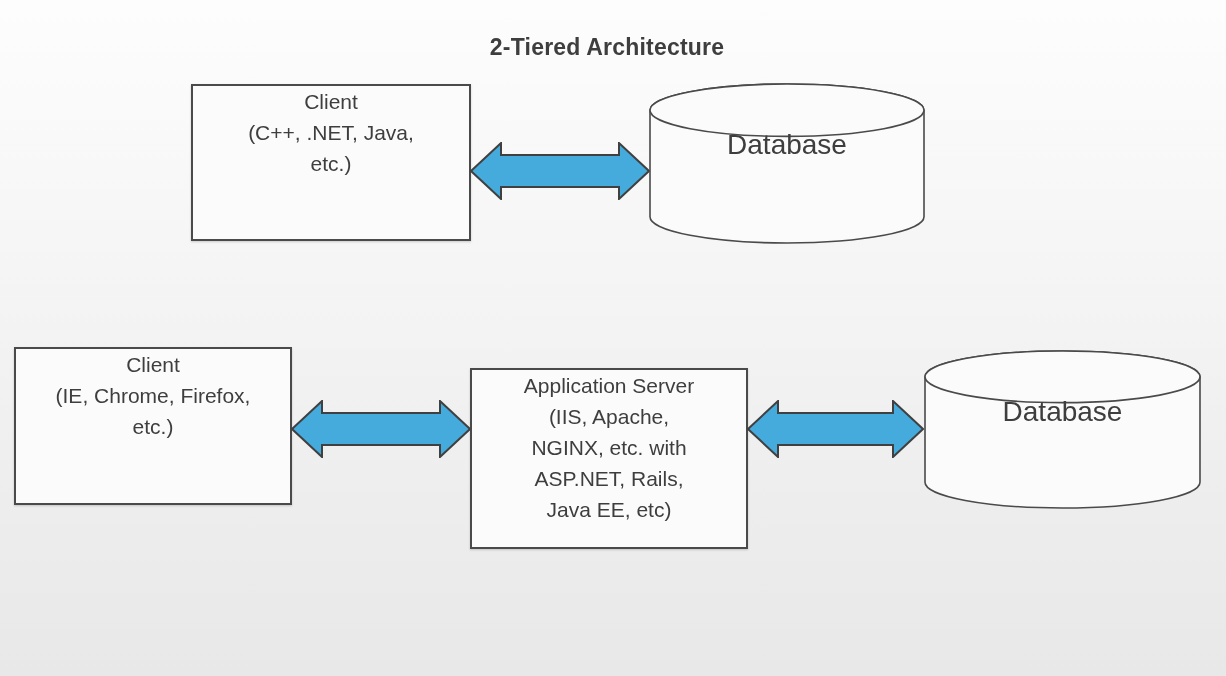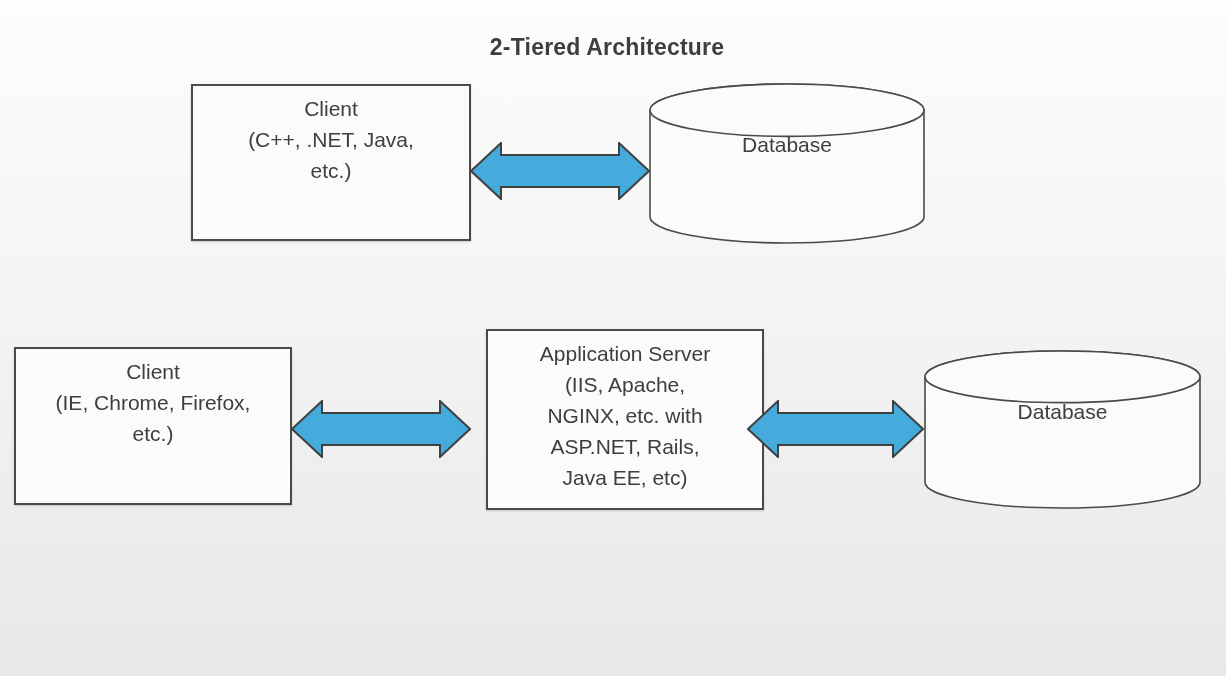--- a/index.html
+++ b/index.html
@@ -38,26 +38,25 @@
   .node-box {
     position: absolute;
     box-sizing: border-box;
     background: var(--shape-fill);
     border: 2px solid var(--box-border);
     box-shadow: 0 1px 2px rgba(0,0,0,0.18);
     text-align: center;
     color: var(--text-color);
     font-size: 21px;
     line-height: 31px;
-    padding-top: 7px;
     white-space: pre-line;
   }
   .box-client-2tier { left: 191px; top: 84px;  width: 280px; height: 157px; }
   .box-client-3tier { left: 14px;  top: 347px; width: 278px; height: 158px; }
-  .box-appserver    { left: 470px; top: 329px; width: 278px; height: 181px; margin-left: 16px; }
+  .box-appserver    { left: 470px; top: 368px; width: 278px; height: 181px; }
   .arrow {
     position: absolute;
     display: block;
   }
   .arrow-2tier   { left: 470px; top: 142px; width: 180px; height: 58px; }
   .arrow-3tier-1 { left: 291px; top: 400px; width: 180px; height: 58px; }
   .arrow-3tier-2 { left: 747px; top: 400px; width: 177px; height: 58px; }
   .arrow polygon {
     fill: var(--arrow-fill);
     stroke: var(--arrow-stroke);
@@ -75,21 +74,21 @@
     stroke: var(--box-border);
     stroke-width: 1.6;
   }
   .cyl-label {
     position: absolute;
     left: 0;
     top: 47px;
     width: 100%;
     text-align: center;
     color: var(--text-color);
-    font-size: 21px;
+    font-size: 28px;
     line-height: 31px;
   }
 </style>
 </head>
 <body>
 
 <div class="canvas">
 
   <div class="section-title title-2tier">2-Tiered Architecture</div>
 

